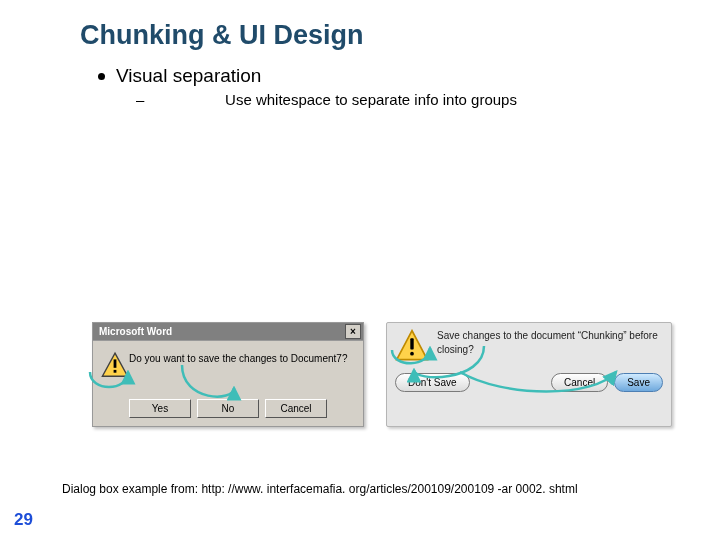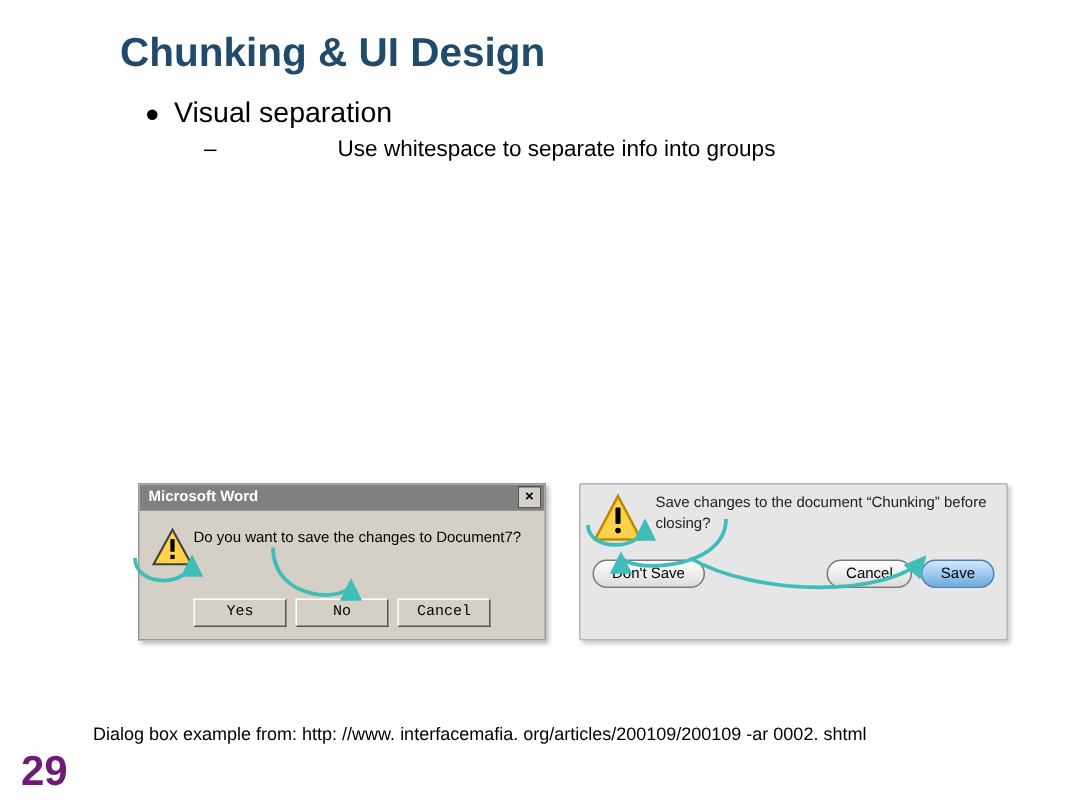--- a/index.html
+++ b/index.html
@@ -126,21 +126,21 @@
     justify-content: center;
   }
   .dlg1 button {
     width: 62px;
     height: 19px;
     background: #d4d0c8;
     border: 1px solid #555;
     border-top-color: #fff;
     border-left-color: #fff;
     font-size: 10px;
-    font-family: Liberation Mono, monospace;
+    font-family: Liberation Sans, sans-serif;
   }
   
   .dlg2 {
     width: 268px;
     background: #e6e6e6;
     border: 1px solid #b5b5b5;
     border-radius: 2px;
     box-shadow: 2px 2px 3px rgba(0,0,0,0.2);
     padding: 6px 8px 8px 8px;
     font-family: "Helvetica Neue", Arial, sans-serif;
@@ -191,23 +191,23 @@
     position: absolute;
     left: 62px;
     bottom: 44px;
     font-size: 12px;
     color: #000;
   }
   .slide-number {
     position: absolute;
     left: 14px;
     bottom: 10px;
-    font-size: 28px;
-    font-weight: bold;
-    color: #701a75;
+    font-size: 17px;
+    font-weight: bold;
+    color: #1d4ed8;
   }
 </style>
 </head>
 <body>
 
 <div class="slide">
 
   <h1 class="title">Chunking &amp; UI Design</h1>
 
   <ul class="level1">

